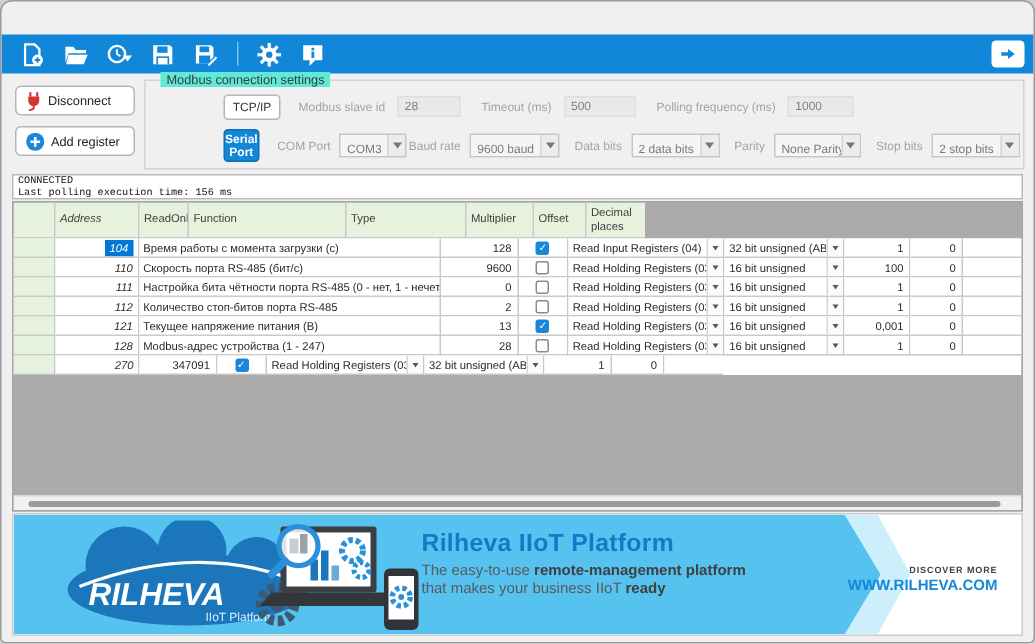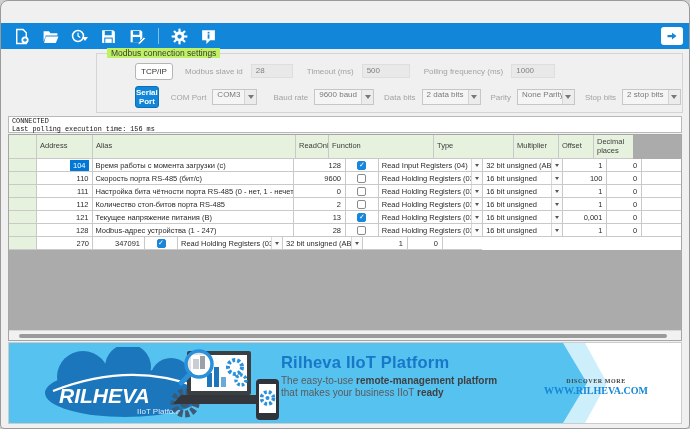--- a/index.html
+++ b/index.html
@@ -27,32 +27,32 @@
   .tb-sep { width:1px; height:16px; background:#7fc0ec; margin:0 6px; }
   .tb-right-btn { margin-left:auto; width:22px; height:18px; background:#fff; border-radius:3px;
                   display:flex; align-items:center; justify-content:center; }
 
   
   .settings { position:absolute; left:0; top:48px; right:0; height:66px; }
   .left-actions { position:absolute; left:9px; top:8px; width:80px; }
   .act-btn { display:flex; align-items:center; gap:4px; background:#fff; border:1px solid #b5b5b5;
              border-radius:4px; height:20px; padding:0 6px; font-size:8.5px; color:#222; margin-bottom:7px; white-space:nowrap; }
   .groupbox { position:absolute; left:95px; right:6px; top:4px; height:60px; border:1px solid #d4d4d4; }
-  .groupbox-label { position:absolute; top:-6px; left:10px; background:#bef264; padding:0 4px;
+  .groupbox-label { position:absolute; top:-6px; left:10px; background:#5eead4; padding:0 4px;
                     font-size:8.5px; color:#3a3a3a; }
-  .conn-row { position:absolute; left:6px; right:4px; display:flex; align-items:center;padding-left:32px; }
+  .conn-row { position:absolute; left:20px; right:4px; display:flex; align-items:center;padding-left:32px; }
   .row1 { top:8px; height:18px; }
   .row2 { top:31px; height:24px; }
   .mode-btn { width:38px; text-align:center; font-size:8px; color:#333; background:#fff;
               border:1px solid #b5b5b5; border-radius:3px; padding:3px 0; }
   .mode-btn.active { background:#1287d9; border-color:#0f6fb4; color:#fff; font-weight:bold; line-height:1.15; padding:1px 0; }
   .f-label { font-size:8px; color:#a3a3a3; white-space:nowrap; }
   .f-value { font-size:8px; color:#808080; background:#e9e9e9; border:1px solid #dedede;
              height:14px; line-height:12px; padding:0 4px; }
-  .dropdown { display:flex; align-items:flex-start; height:16px; background:#f5f5f5;
+  .dropdown { display:flex; align-items:flex-end; height:16px; background:#f5f5f5;
               border:1px solid #c6c6c6; font-size:8px; color:#7a7a7a; }
   .dd-text { flex:1; padding:0 4px; white-space:nowrap; overflow:hidden; }
   .dd-caret { width:12px; align-self:stretch; border-left:1px solid #d4d4d4; display:flex;
               align-items:center; justify-content:center; background:#ececec; }
   .dd-caret::after { content:""; width:0; height:0; border-left:3px solid transparent;
                      border-right:3px solid transparent; border-top:4px solid #777; }
 
   
   .statusbox { position:absolute; left:7px; right:7px; top:115px; height:17px; background:#fff;
                border:1px solid #b9b9b9; font-family:Liberation Mono, monospace;
@@ -62,21 +62,21 @@
   .grid { position:absolute; left:7px; right:7px; top:133px; height:207px; background:#ababab;
           border:1px solid #a6a6a6; display:flex; flex-direction:column; overflow:hidden; }
   .tr { display:flex; flex:0 0 auto; }
   .td, .th { border-right:1px solid #c9c9c9; border-bottom:1px solid #c9c9c9; overflow:hidden;
              font-size:7.5px; color:#2b2b2b; display:flex; align-items:center; }
   .th { background:#e6f2de; color:#3c3c3c; line-height:1.15; padding:1px 3px; }
   .head .th { height:24px; }
   .body .tr { background:#fff; }
   .body .td { height:13px; background:#fff; }
   .c-sel  { width:28px; background:#e6f2de !important; }
-  .c-addr { width:56px; justify-content:flex-end; padding-right:3px; }
+  .c-addr { width:56px; justify-content:flex-end; padding-right:3px;font-style:italic; }
   .c-alias{ width:203px; padding-left:3px; white-space:nowrap; }
   .c-val  { width:52px; justify-content:flex-end; padding-right:4px; }
   .c-ro   { width:33px; justify-content:center; }
   .c-fn   { width:105px; }
   .c-type { width:80px; }
   .c-mult { width:45px; justify-content:flex-end; padding-right:4px; }
   .c-off  { width:35px; justify-content:flex-end; padding-right:4px; }
   .c-dec  { width:39px; border-right:none; }
   .addr.selected { background:#0078d7; color:#fff; padding:1px 3px; }
   .cb { width:9px; height:9px; border:1px solid #8a8a8a; border-radius:2px; background:#fff;
@@ -99,21 +99,21 @@
   .banner-chev2 { position:absolute; left:552px; top:0; width:46px; height:100%; background:#cdeefb;
                   clip-path:polygon(0 0, calc(100% - 22px) 0, 100% 50%, calc(100% - 22px) 100%, 0 100%); }
   .banner-blue { position:absolute; left:0; top:0; width:578px; height:100%; background:#56c2f0;
                  clip-path:polygon(0 0, calc(100% - 24px) 0, 100% 50%, calc(100% - 24px) 100%, 0 100%); }
   .cloud-wrap { position:absolute; left:16px; top:4px; width:210px; height:74px; }
   .devices-wrap { position:absolute; left:148px; top:2px; width:125px; height:78px; }
   .banner-copy { position:absolute; left:272px; top:10px; }
   .banner-title { font-size:16.5px; font-weight:bold; color:#1778c8; letter-spacing:0.2px; }
   .banner-tag { font-size:10px; color:#595a5c; margin-top:3px; line-height:12px; }
   .banner-tag b { color:#3f4042; }
-  .banner-right { position:absolute; right:33px; top:35px; text-align:center;font-family:Liberation Serif, serif; }
+  .banner-right { position:absolute; right:16px; top:35px; text-align:right; }
   .discover { font-size:6px; color:#414042; letter-spacing:0.6px; font-weight:bold; }
   .site-url { font-size:10px; font-weight:bold; color:#1587d8; margin-top:1px; }
 </style>
 </head>
 <body>
 
 <div class="window">
 
 
   <div class="toolbar">
@@ -180,20 +180,37 @@
       </svg>
     </div>
     <div class="tb-right-btn">
       <svg width="12" height="12" viewBox="0 0 16 16">
         <path d="M2 6.5h6V3.5L14 8l-6 4.5V9.5H2z" fill="#1287d9"></path>
       </svg>
     </div>
   </div>
 
   <div class="settings">
+    <div class="left-actions">
+      <div class="act-btn">
+        <svg width="11" height="13" viewBox="0 0 12 14">
+          <path d="M3.5 0.5v3M8.5 0.5v3" stroke="#d6332d" stroke-width="1.6"></path>
+          <path d="M2 3.5h8v3a4 4 0 0 1-8 0z" fill="#d6332d"></path>
+          <path d="M6 10.5v1c0 1.8-2.2 1.5-3.5 2.2" fill="none" stroke="#d6332d" stroke-width="1.4"></path>
+        </svg>
+        <span>Disconnect</span>
+      </div>
+      <div class="act-btn">
+        <svg width="13" height="13" viewBox="0 0 14 14">
+          <circle cx="7" cy="7" r="6.5" fill="#1a86d9"></circle>
+          <path d="M7 3.5v7M3.5 7h7" stroke="#fff" stroke-width="1.8"></path>
+        </svg>
+        <span>Add register</span>
+      </div>
+    </div>
 
     <div class="groupbox">
       <span class="groupbox-label">Modbus connection settings</span>
 
       <div class="conn-row row1">
         <div class="mode-btn">TCP/IP</div>
         <span class="f-label" style="margin-left:12px;">Modbus slave id</span>
         <span class="f-value" style="width:42px; margin-left:8px;">28</span>
         <span class="f-label" style="margin-left:14px;">Timeout (ms)</span>
         <span class="f-value" style="width:48px; margin-left:8px;">500</span>
@@ -204,21 +221,21 @@
       <div class="conn-row row2">
         <div class="mode-btn active">
           <div>Serial</div>
           <div>Port</div>
         </div>
         <span class="f-label" style="margin-left:12px;">COM Port</span>
         <div class="dropdown" style="width:68px; margin-left:6px;">
           <span class="dd-text">COM3</span>
           <span class="dd-caret"></span>
         </div>
-        <span class="f-label" style="margin-left:16px;">Baud rate</span>
+        <span class="f-label" style="margin-left:1px;">Baud rate</span>
         <div class="dropdown" style="width:60px; margin-left:6px;">
           <span class="dd-text">9600 baud</span>
           <span class="dd-caret"></span>
         </div>
         <span class="f-label" style="margin-left:10px;">Data bits</span>
         <div class="dropdown" style="width:60px; margin-left:6px;">
           <span class="dd-text">2 data bits</span>
           <span class="dd-caret"></span>
         </div>
         <span class="f-label" style="margin-left:10px;">Parity</span>
@@ -237,21 +254,20 @@
 
   <div class="statusbox">
     <div>CONNECTED</div>
     <div>Last polling execution time: 156 ms</div>
   </div>
 
   <div class="grid">
     <div class="tr head">
       <div class="th c-sel"></div>
       <div class="th c-addr" style="justify-content:flex-start;">Address</div>
-      <div class="th c-alias">Alias</div>
       <div class="th c-ro" style="justify-content:flex-start;">ReadOnly</div>
       <div class="th c-fn">Function</div>
       <div class="th c-type">Type</div>
       <div class="th c-mult" style="justify-content:flex-start;">Multiplier</div>
       <div class="th c-off" style="justify-content:flex-start;">Offset</div>
       <div class="th c-dec">Decimal places</div>
     </div>
     <div class="body">
         <div class="tr">
     <div class="td c-sel"></div>

